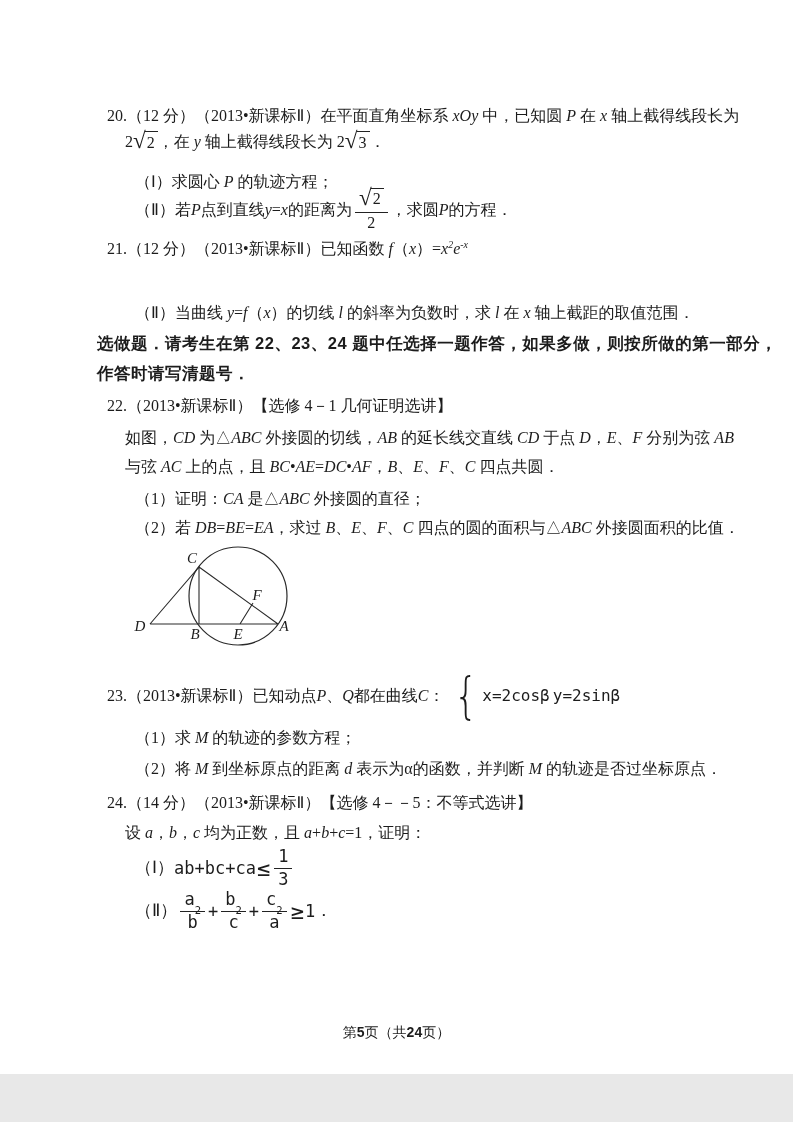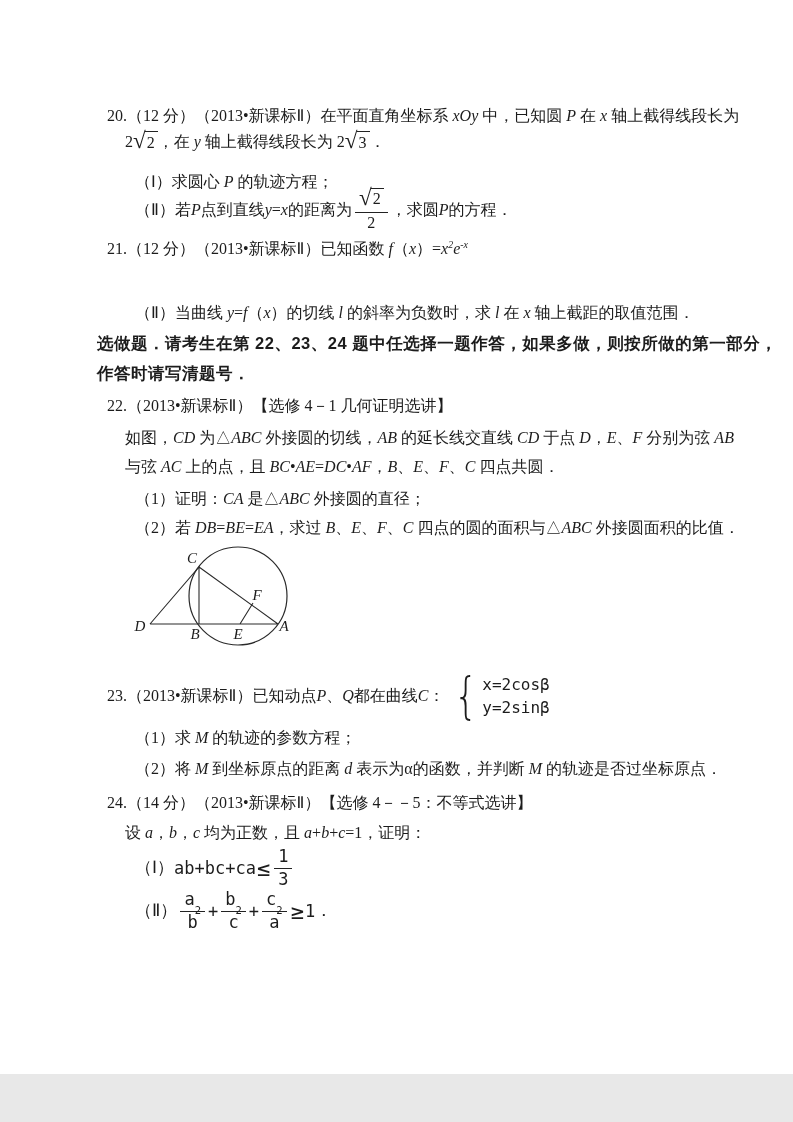--- a/index.html
+++ b/index.html
@@ -20,21 +20,21 @@
   .frac { display:inline-flex; flex-direction:column; align-items:center; text-align:center;
           margin:0 3px; line-height:1.15; vertical-align:middle; }
   .frac > .num { border-bottom:1.4px solid #222; padding:0 4px 1px; display:inline-flex; align-items:flex-end; }
   .frac > .den { padding-top:1px; }
   .sqrt { display:inline-flex; align-items:stretch; vertical-align:-3px; white-space:nowrap; }
   .rad  { font-size:1.45em; line-height:1; margin-right:-1px; transform:translateY(-2px); }
   .radicand { border-top:1.5px solid #222; padding:1px 3px 0 2px; align-self:flex-start; }
   .cases { display:inline-flex; align-items:center; margin:0 5px; }
   .brace { font-family:"DejaVu Sans", sans-serif; font-size:50px; font-weight:300;
            line-height:0.85; transform:scaleX(0.75); margin-right:1px; }
-  .cases-col  { display:inline-flex; flex-direction:column; gap:3px; }
+  .cases-col  { display:inline-flex; flex-direction:row; gap:3px; }
   .cases-line { font-family:"DejaVu Sans Mono", monospace; font-size:16px; line-height:1.2; }
   .q24row { font-size:17px; }
   .figure { position:absolute; }
   .figure path, .figure circle { stroke:#2a2a2a; fill:none; }
   .figure text { font-family:"Liberation Serif", serif; font-style:italic; font-size:15px;
                  fill:#1c1c1c; stroke:none; }
   .footer { position:absolute; left:0; right:0; top:1024px; text-align:center; font-size:14px; }
 </style>
 </head>
 <body>
@@ -150,14 +150,15 @@
           <span class="mono">c</span>
           <sup class="mono">2</sup>
         </span>
         <span class="den"><span class="mono">a</span></span>
       </span>
       <span class="rel">≥</span>
       <span class="mono">1</span>
       <span class="cn">．</span>
     </div>
 
+  <div class="footer"><span class="cn">第</span><span class="b">5</span><span class="cn">页（共</span><span class="b">24</span><span class="cn">页）</span></div>
 
 </div>
 
 </body></html>

